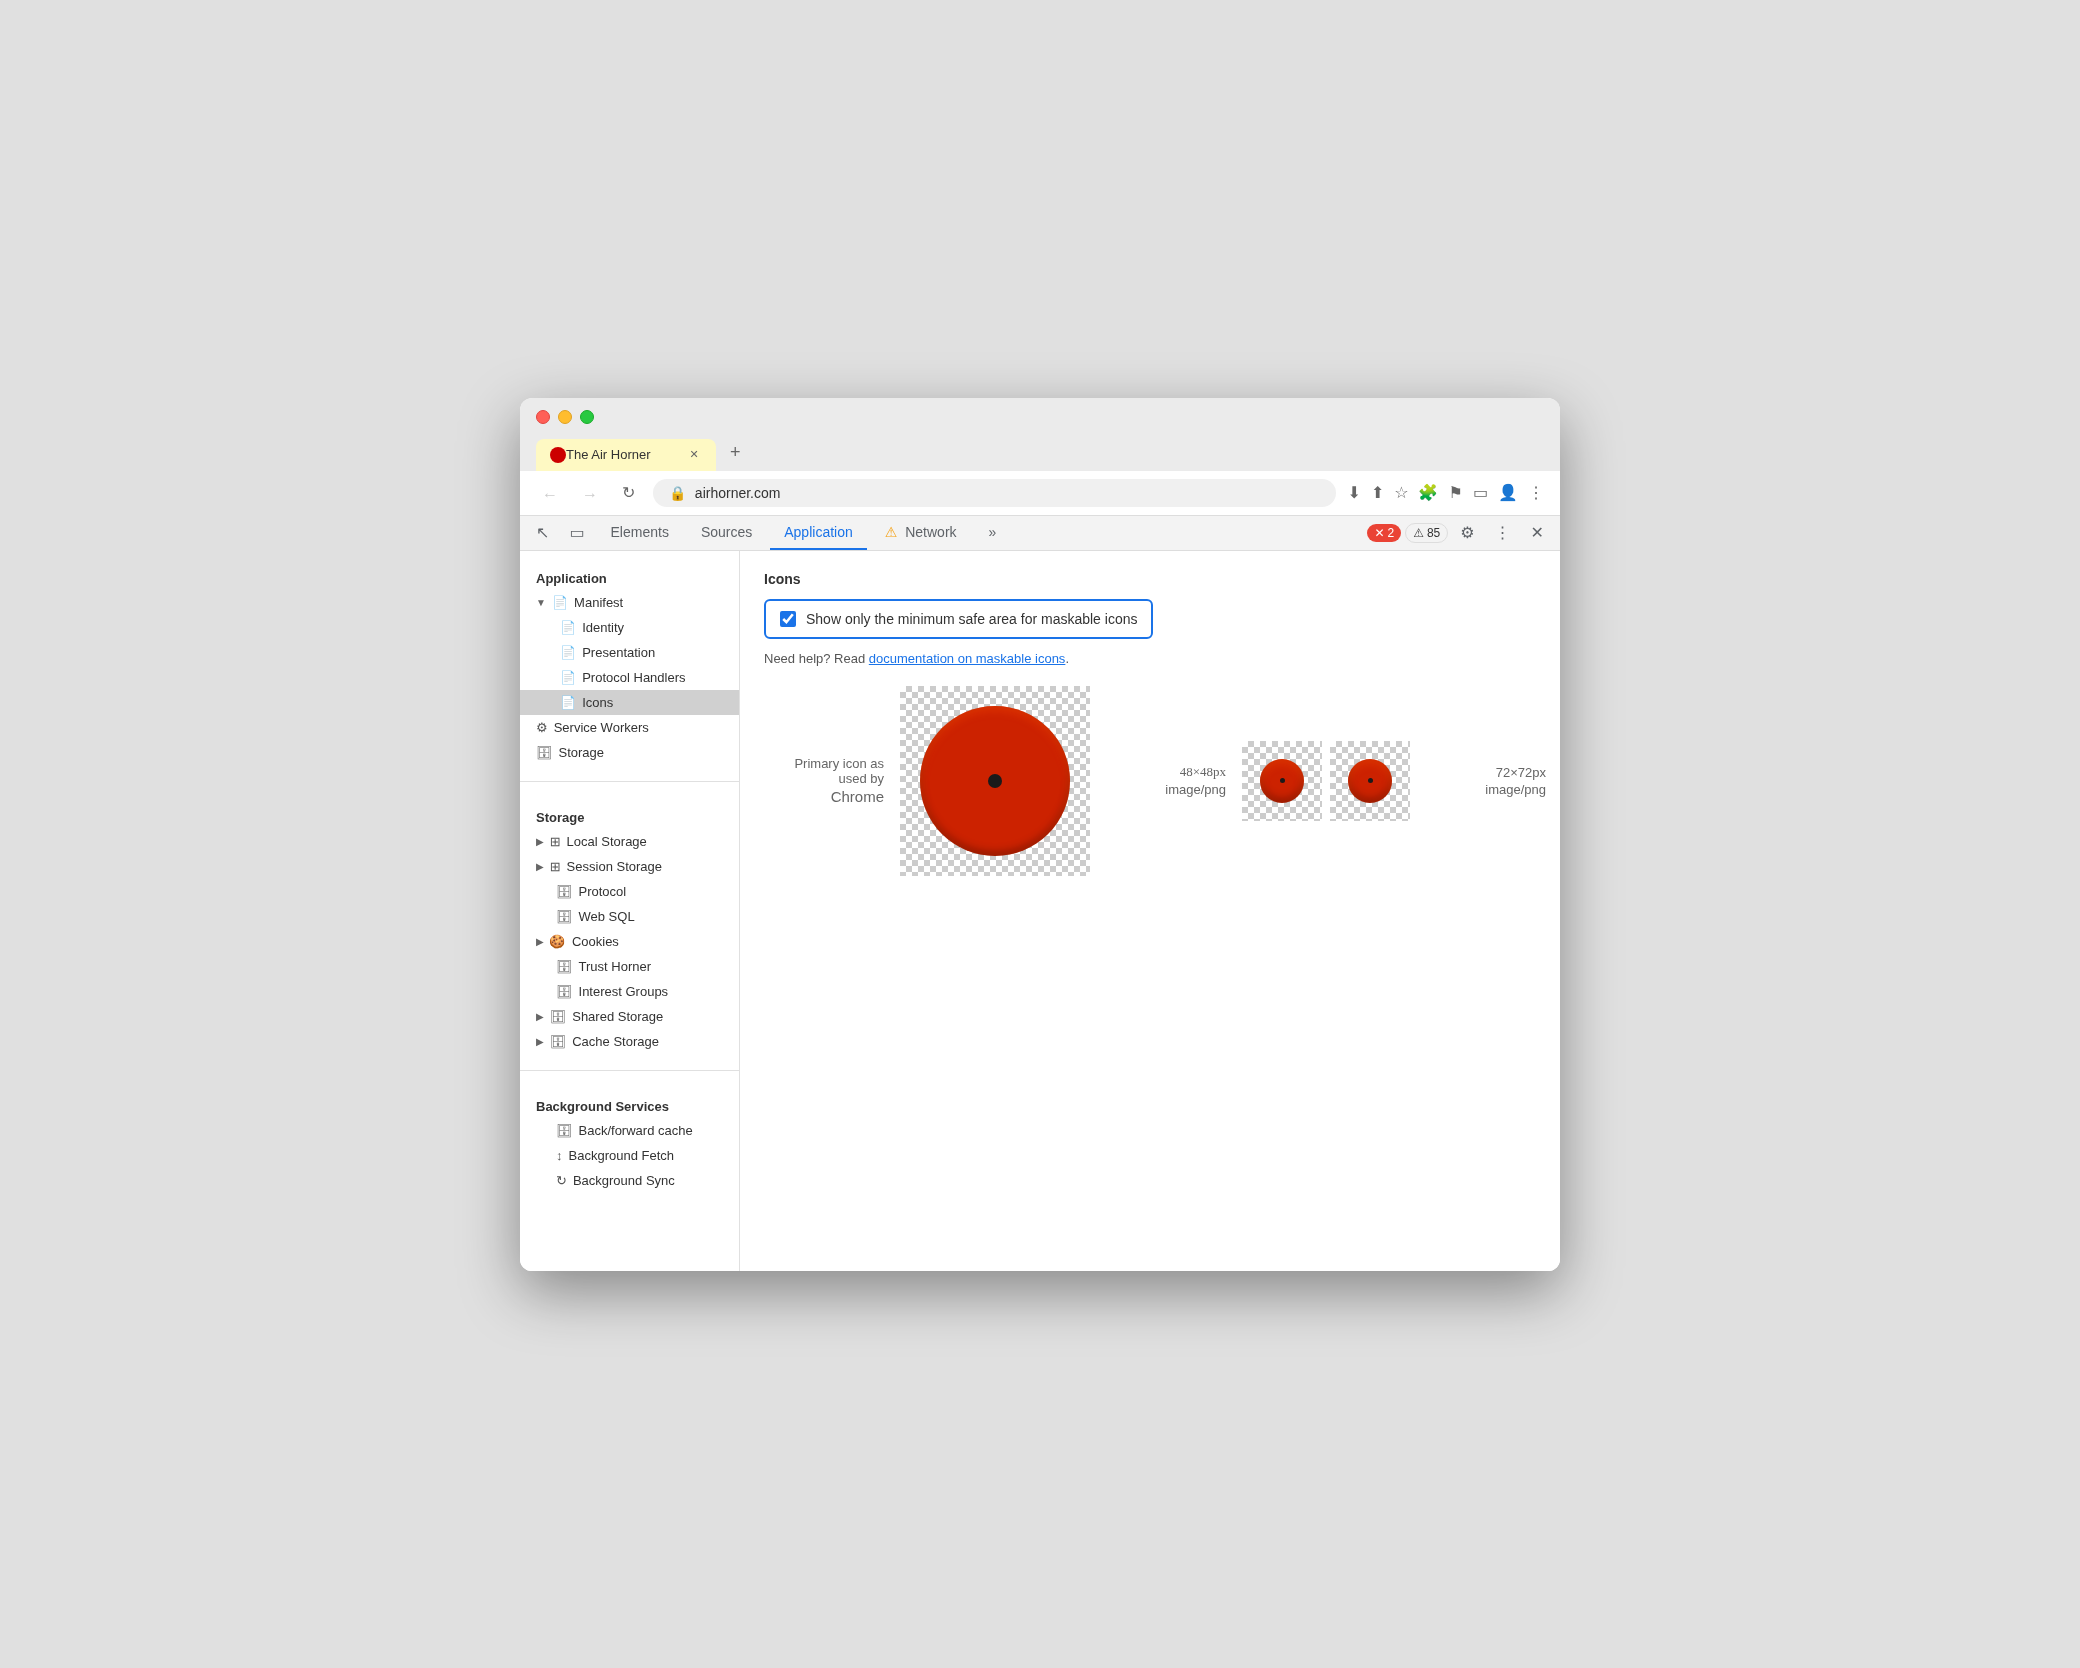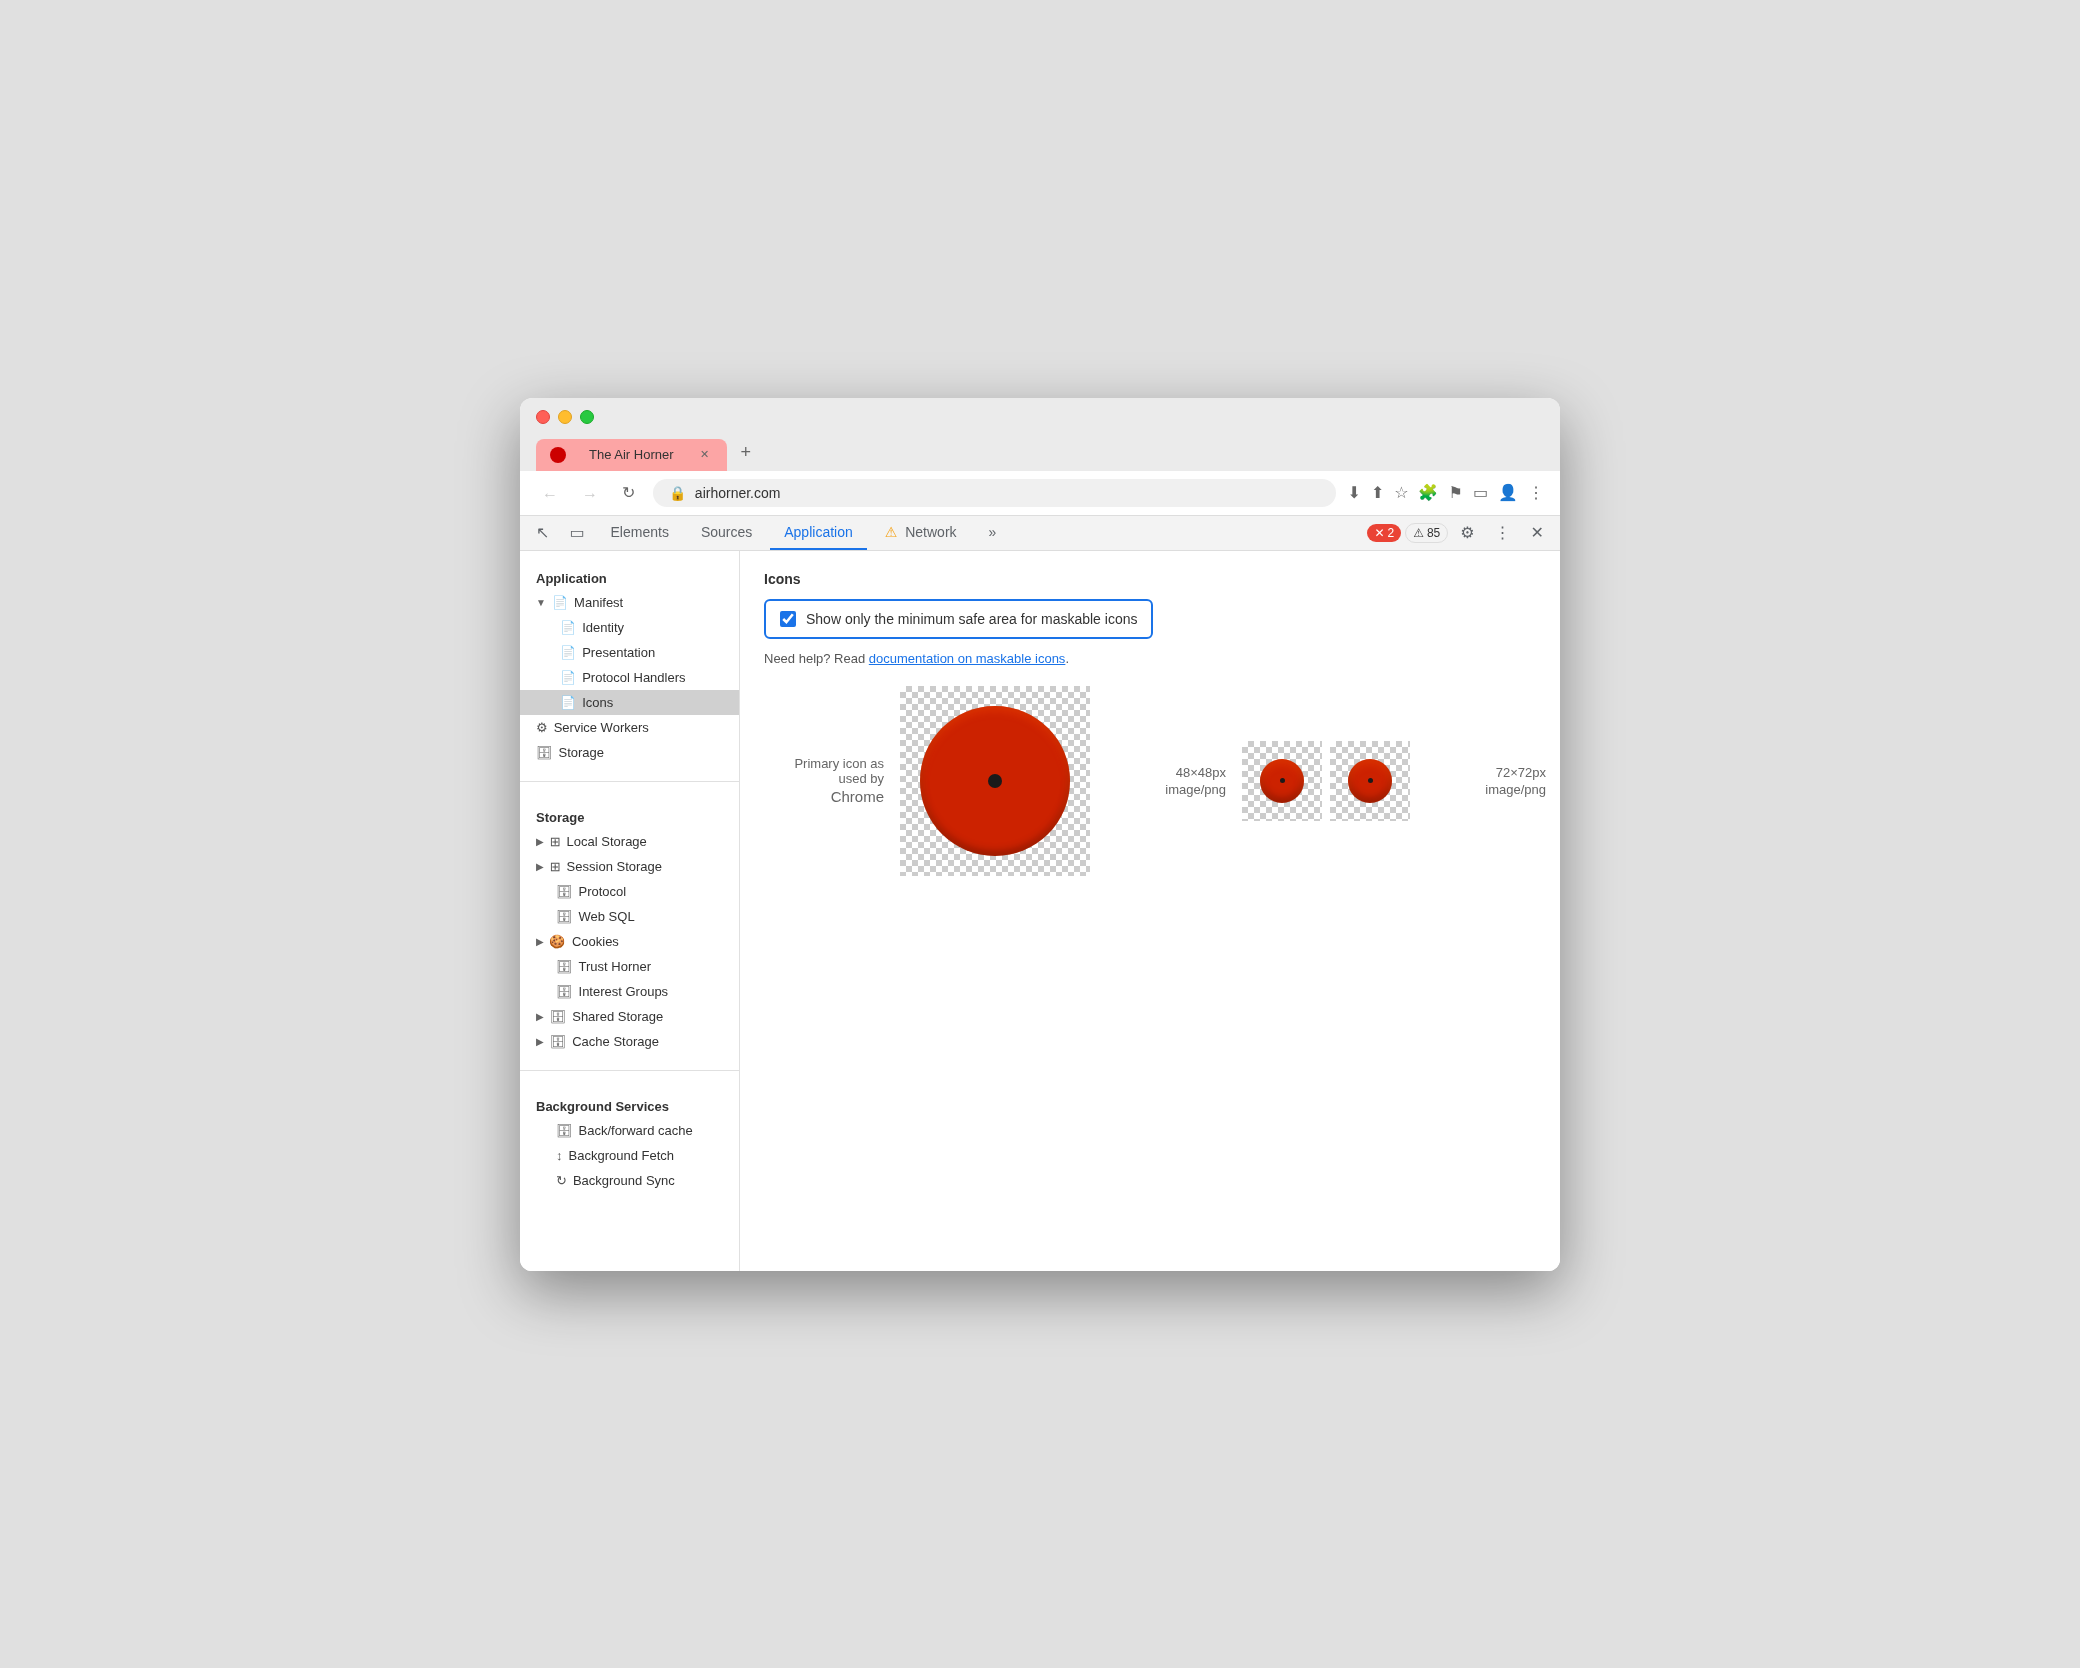--- a/index.html
+++ b/index.html
@@ -46,23 +46,23 @@
 
     .tabs-bar {
       display: flex;
       align-items: flex-end;
       gap: 2px;
     }
 
     .tab {
       display: flex;
       align-items: center;
-      gap: 23px;
+      gap: 0;
       padding: 8px 14px;
-      background: #fca5a5;
+      background: #fef9c3;
       border-radius: 8px 8px 0 0;
       font-size: 13px;
       color: #333;
       min-width: 180px;
       position: relative;
     }
 
     .tab-favicon {
       width: 16px;
       height: 16px;
@@ -630,21 +630,21 @@
           </div>
           <div class="checker-box large">
             <div class="air-horner-icon large-icon">
               <div class="air-horner-dot"></div>
             </div>
           </div>
         </div>
 
         <div class="icon-row">
           <div class="row-labels">
-            <span style="font-size:13px;color:#666;">48×48px</span>
+            <span style="font-size:13px;color:#666;font-family:Liberation Serif, serif;">48×48px</span>
             <span style="font-size:13px;color:#666;">image/png</span>
           </div>
           <div class="two-icon-group">
             <div class="checker-box medium">
               <div class="air-horner-icon size-48">
                 <div class="air-horner-dot"></div>
               </div>
             </div>
             <div class="checker-box medium">
               <div class="air-horner-icon size-48">

